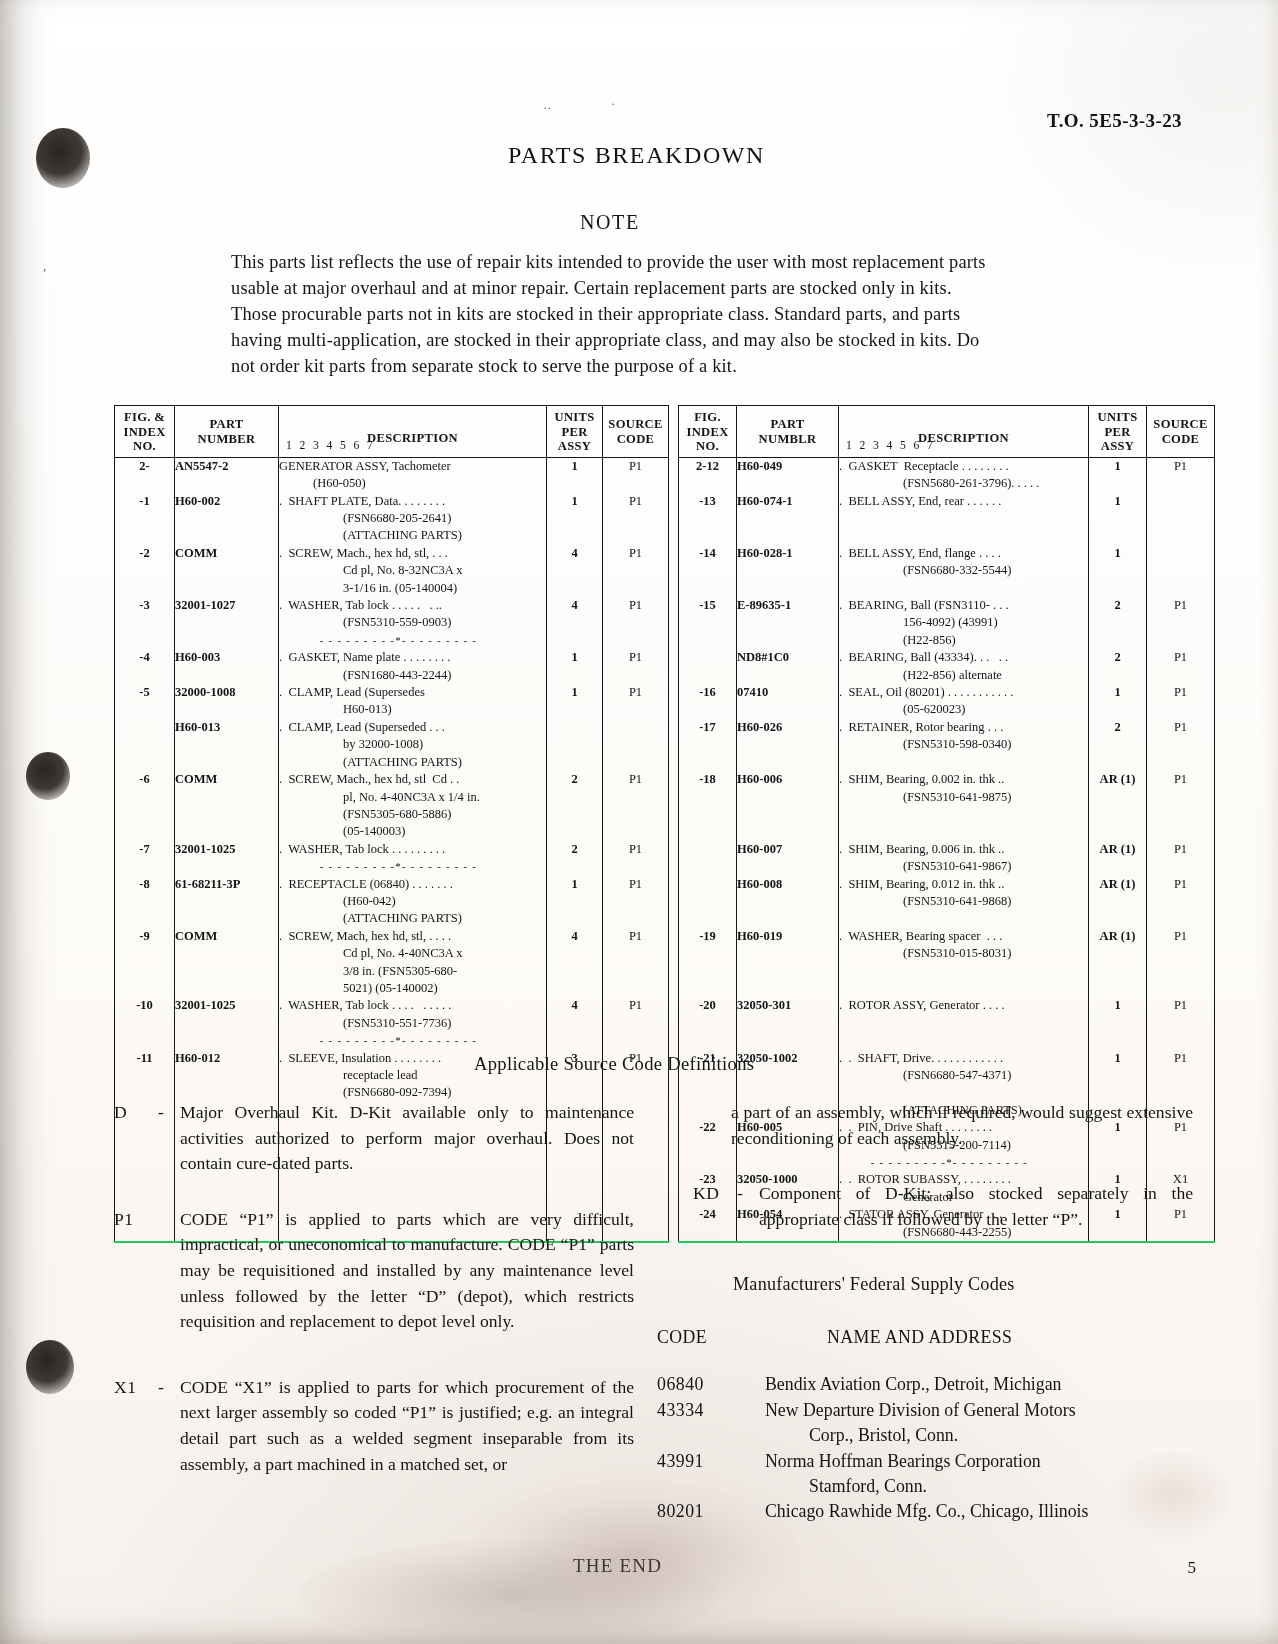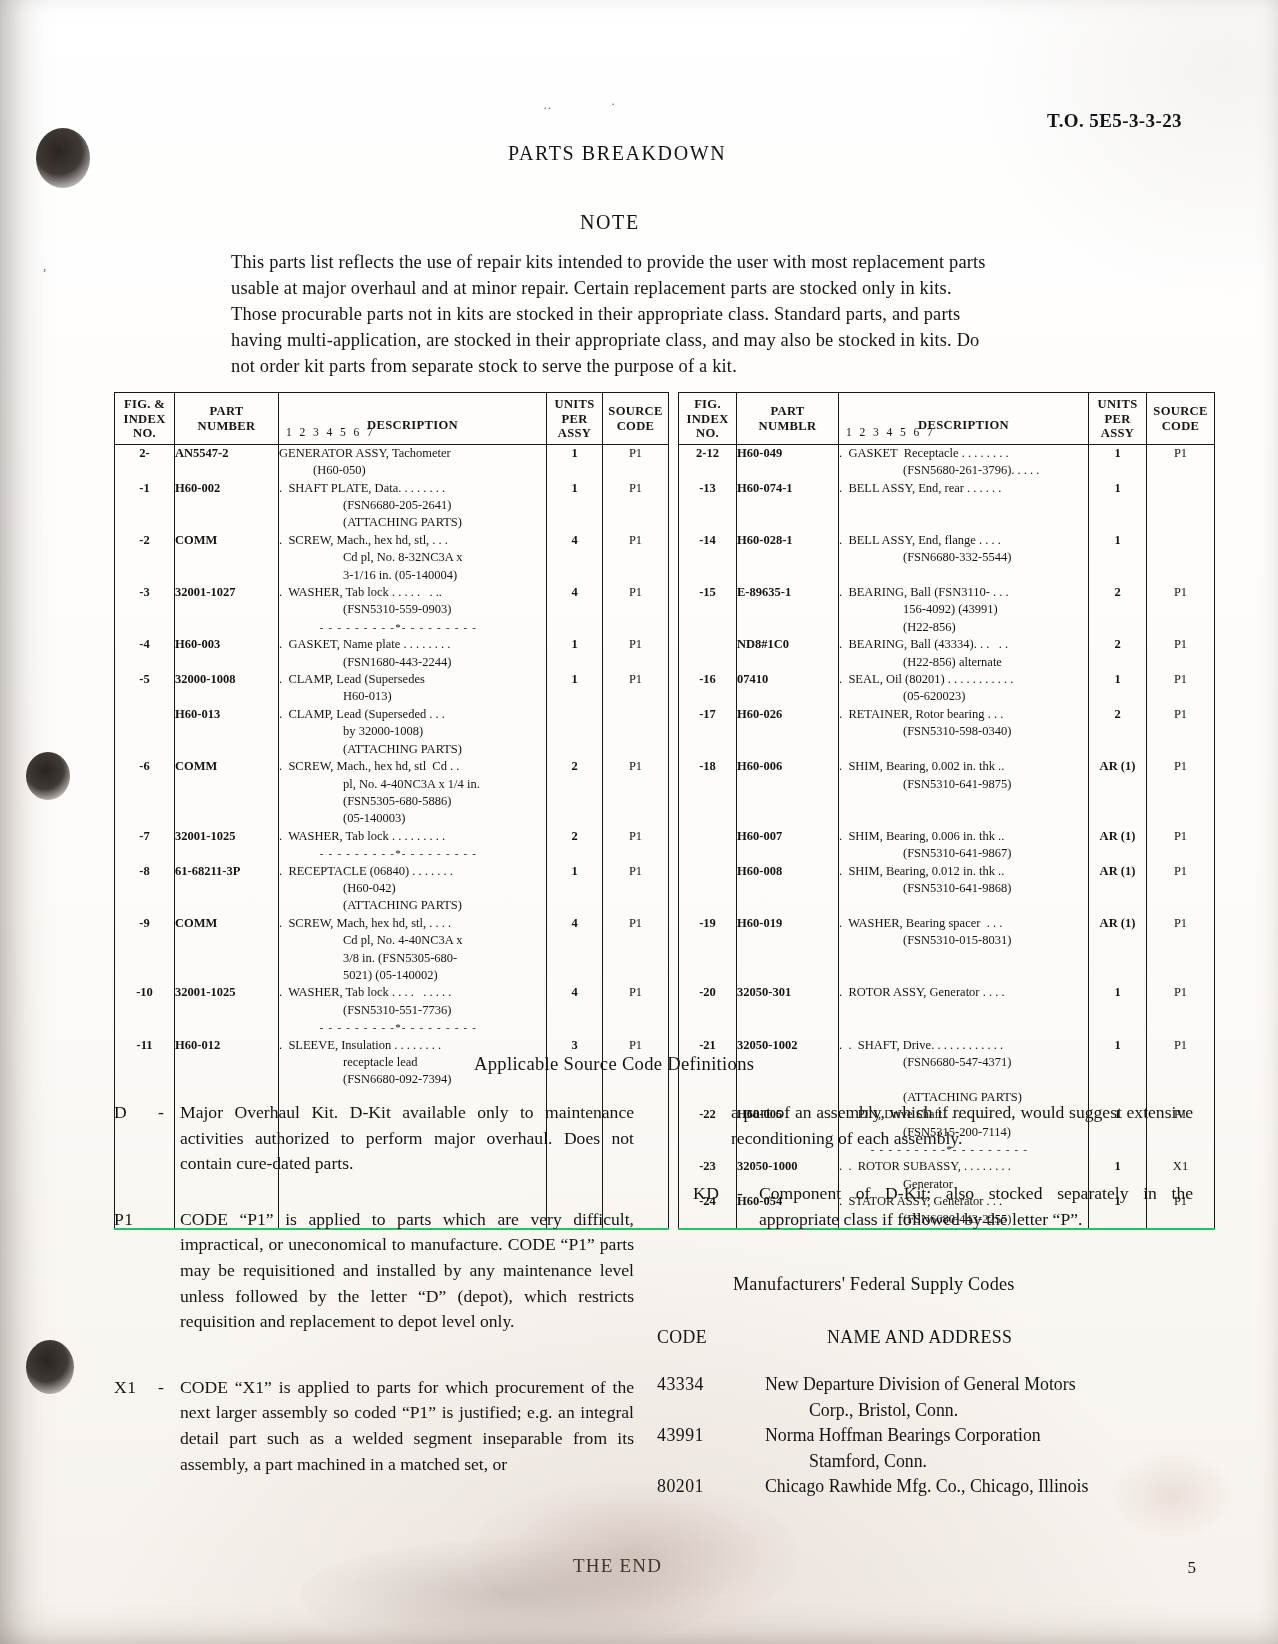--- a/index.html
+++ b/index.html
@@ -64,21 +64,21 @@
     top: 110px;
     font-family: "Liberation Serif", serif;
     font-weight: bold;
     font-size: 19px;
     letter-spacing: 0.4px;
   }
   .title-breakdown {
     position: absolute;
     left: 508px;
     top: 142px;
-    font-size: 20px;
+    font-size: 24px;
     letter-spacing: 1.6px;
   }
   .title-note {
     position: absolute;
     left: 580px;
     top: 199px;
     font-size: 20px;
     letter-spacing: 1.6px;
     margin-top: 12px;
   }
@@ -90,21 +90,21 @@
     font-size: 18.4px;
     line-height: 26.1px;
     letter-spacing: 0.18px;
   }
   .note-body p { margin: 0; }
 
   
   .parts-table {
     position: absolute;
     left: 114px;
-    top: 392px;
+    top: 405px;
     width: 1050px;
     border-collapse: collapse;
     table-layout: fixed;
     font-size: 12.4px;
   }
   .parts-table td, .parts-table th {
     border: 1px solid #171717;
     padding: 0;
     vertical-align: top;
   }
@@ -680,20 +680,24 @@
           <th class="code-h">CODE</th>
           <th class="name-h">NAME AND ADDRESS</th>
         </tr>
         <tr class="mfg-spacer">
             <td></td>
             <td></td>
           </tr>
       </thead>
       <tbody id="mfg-body">
           <tr>
+            <td class="mfg-code">06840</td>
+            <td class="mfg-name">Bendix Aviation Corp., Detroit, Michigan</td>
+          </tr>
+          <tr>
             <td class="mfg-code">43334</td>
             <td class="mfg-name">New Departure Division of General Motors<span class="cont">Corp., Bristol, Conn.</span></td>
           </tr>
           <tr>
             <td class="mfg-code">43991</td>
             <td class="mfg-name">Norma Hoffman Bearings Corporation<span class="cont">Stamford, Conn.</span></td>
           </tr>
           <tr>
             <td class="mfg-code">80201</td>
             <td class="mfg-name">Chicago Rawhide Mfg. Co., Chicago, Illinois</td>

